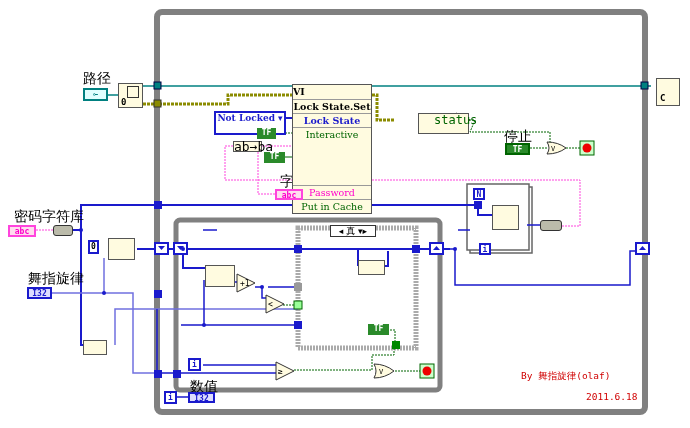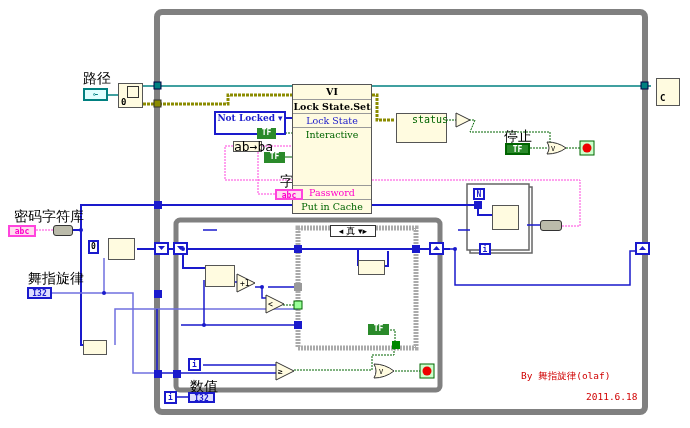--- a/index.html
+++ b/index.html
@@ -3,21 +3,21 @@
 <meta charset="utf-8">
 <style>
   html,body{margin:0;padding:0;background:#fff;}
   body{width:690px;height:428px;position:relative;overflow:hidden;font-family:"DejaVu Sans Mono","Liberation Mono",monospace;}
   #canvas{position:absolute;left:0;top:0;width:690px;height:428px;}
   .lbl{position:absolute;font-family:Liberation Serif, serif;font-size:14px;color:#000;white-space:nowrap;line-height:12px;}
   .node{position:absolute;box-sizing:border-box;}
   .ctrl{position:absolute;box-sizing:border-box;font-size:8px;font-weight:bold;text-align:center;line-height:10px;font-family:"DejaVu Sans Mono",monospace;}
   .prop{position:absolute;left:292px;top:84px;width:80px;background:#fffbe0;border:1px solid #555;box-sizing:border-box;font-family:"DejaVu Serif","Liberation Serif",serif;}
   .prop .row{height:13px;line-height:13px;font-size:9.5px;text-align:center;border-top:1px solid #999;position:relative;}
-  .prop .hdr{height:14px;line-height:14px;font-size:9.5px;text-align:center;font-weight:bold;background:#fffbe0;}
+  .prop .hdr{height:14px;line-height:14px;font-size:9.5px;font-weight:bold;background:#fffbe0;}
   .credit{position:absolute;font-family:"DejaVu Sans Mono","Liberation Mono",monospace;font-size:9.5px;color:#d00000;white-space:nowrap;}
 </style>
 </head>
 <body>
 
 <svg id="canvas" width="690" height="428">
 
   <rect x="157" y="12" width="488" height="400" rx="5" fill="none" stroke="#808080" stroke-width="6"></rect>
 
   <rect x="176" y="220" width="264" height="170" rx="4" fill="none" stroke="#808080" stroke-width="5"></rect>
@@ -153,38 +153,38 @@
 </div>
 
 <div class="node" style="left:118px;top:83px;width:25px;height:25px;background:#fffbe0;border:1px solid #555;">
   <div style="position:absolute;left:8px;top:2px;width:10px;height:10px;border:1px solid #333;"></div>
   <span style="position:absolute;left:2px;top:13px;font-size:9px;font-weight:bold;">0</span>
 </div>
 
 <div class="prop">
   <div class="hdr">VI</div>
   <div class="row" style="font-weight:bold;">Lock State.Set</div>
-  <div class="row" style="color:#1a1acc;">Lock State</div>
+  <div class="row" style="color:#1a1acc;font-weight:bold;">Lock State</div>
   <div class="row" style="color:#006400;">Interactive</div>
   <div class="row" style="color:#ff00cc;margin-top:44px;">Password</div>
   <div class="row" style="color:#006400;">Put in Cache</div>
 </div>
 
 <div class="ctrl" style="left:214px;top:111px;width:72px;height:24px;border:2px solid #1a1acc;background:#fff;color:#1a1acc;font-size:9px;font-family:'DejaVu Serif',serif;line-height:10px;">
   <span>Not Locked</span> ▾
 </div>
 
 <div class="ctrl" style="left:257px;top:128px;width:19px;height:11px;background:#2a8a2a;color:#fff;">TF</div>
 <div class="ctrl" style="left:264px;top:152px;width:21px;height:11px;background:#2a8a2a;color:#fff;">TF</div>
 
 <div class="ctrl" style="left:233px;top:141px;width:29px;height:11px;background:#fffbe0;border:1px solid #555;font-size:13px;font-weight:normal;">ab→ba</div>
 
 <div class="ctrl" style="left:275px;top:189px;width:28px;height:11px;border:2px solid #ff44dd;background:#fde;color:#ff00cc;">abc</div>
 
-<div class="node" style="left:396px;top:113px;width:51px;height:30px;background:#fffbe0;border:1px solid #555;font-size:10px;color:#006400;font-family:'DejaVu Sans Mono',monospace;line-height:12px;padding-left:15px;">
+<div class="node" style="left:418px;top:113px;width:51px;height:21px;background:#fffbe0;border:1px solid #555;font-size:12px;color:#006400;font-family:'DejaVu Sans Mono',monospace;line-height:12px;padding-left:15px;">
   <span>status</span>
 </div>
 
 <div class="ctrl" style="left:505px;top:143px;width:25px;height:12px;border:2px solid #006400;background:#2a8a2a;color:#fff;">TF</div>
 
 <div class="node" style="left:656px;top:78px;width:24px;height:28px;background:#fffbe0;border:1px solid #555;font-size:9px;font-weight:bold;">
   <span style="position:absolute;left:3px;top:14px;">C</span>
 </div>
 
 <div class="ctrl" style="left:8px;top:225px;width:28px;height:12px;border:2px solid #ff44dd;background:#fde;color:#ff00cc;">abc</div>

